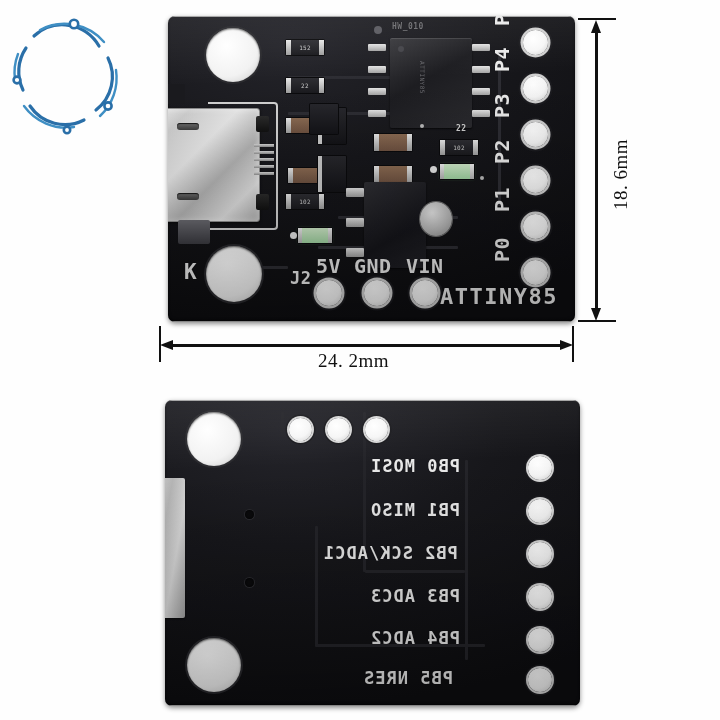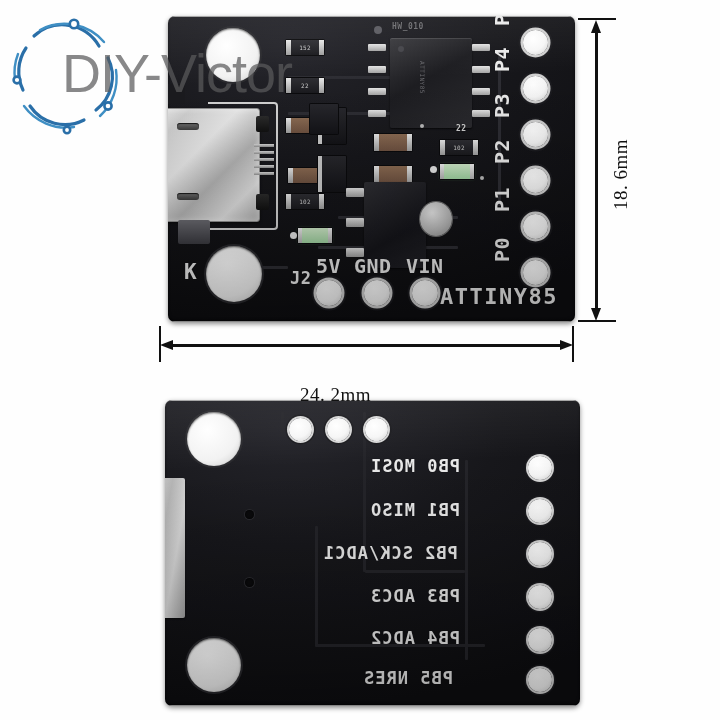--- a/index.html
+++ b/index.html
@@ -371,21 +371,21 @@
     <div class="pad small" style="left:363px;top:185px;width:24px;height:24px;"></div>
     <div class="pad small" style="left:363px;top:228px;width:24px;height:24px;"></div>
     <div class="pad small" style="left:363px;top:268px;width:24px;height:24px;"></div>
   </div>
 
   <div class="ext" style="left:159px;top:326px;height:36px;"></div>
   <div class="ext" style="left:572px;top:326px;height:36px;"></div>
   <div class="dimline" style="left:166px;top:344px;width:400px;height:3px;"></div>
   <div class="arrow left" style="left:160px;top:340px;"></div>
   <div class="arrow right" style="left:560px;top:340px;"></div>
-  <div class="dimtext" style="left:300px;top:350px;margin-top:34px;">24. 2mm</div>
+  <div class="dimtext" style="left:318px;top:350px;">24. 2mm</div>
 
   <div class="exth" style="left:578px;top:18px;width:38px;"></div>
   <div class="exth" style="left:578px;top:320px;width:38px;"></div>
   <div class="dimline" style="left:595px;top:26px;width:3px;height:288px;"></div>
   <div class="arrow up" style="left:591px;top:20px;"></div>
   <div class="arrow down" style="left:591px;top:308px;"></div>
   <div class="dimtext vert" style="left:610px;top:210px;">18. 6mm</div>
 
   <div id="watermark">
     <svg width="124" height="124" viewBox="0 0 124 124">
@@ -401,16 +401,15 @@
         <path d="M 70 113 A 52 52 0 0 1 20 92"></path>
         <path d="M 11 66 A 52 52 0 0 1 14 40"></path>
       </g>
       <g fill="#ffffff" stroke="#2a6fa8" stroke-width="2.6">
         <circle cx="70" cy="10" r="4.2"></circle>
         <circle cx="13" cy="66" r="3.4"></circle>
         <circle cx="104" cy="92" r="3.6"></circle>
         <circle cx="63" cy="116" r="3.2"></circle>
       </g>
     </svg>
-    <div class="wm-text">DIY-Victor</div>
   </div>
 
 </div>
 
 </body></html>

